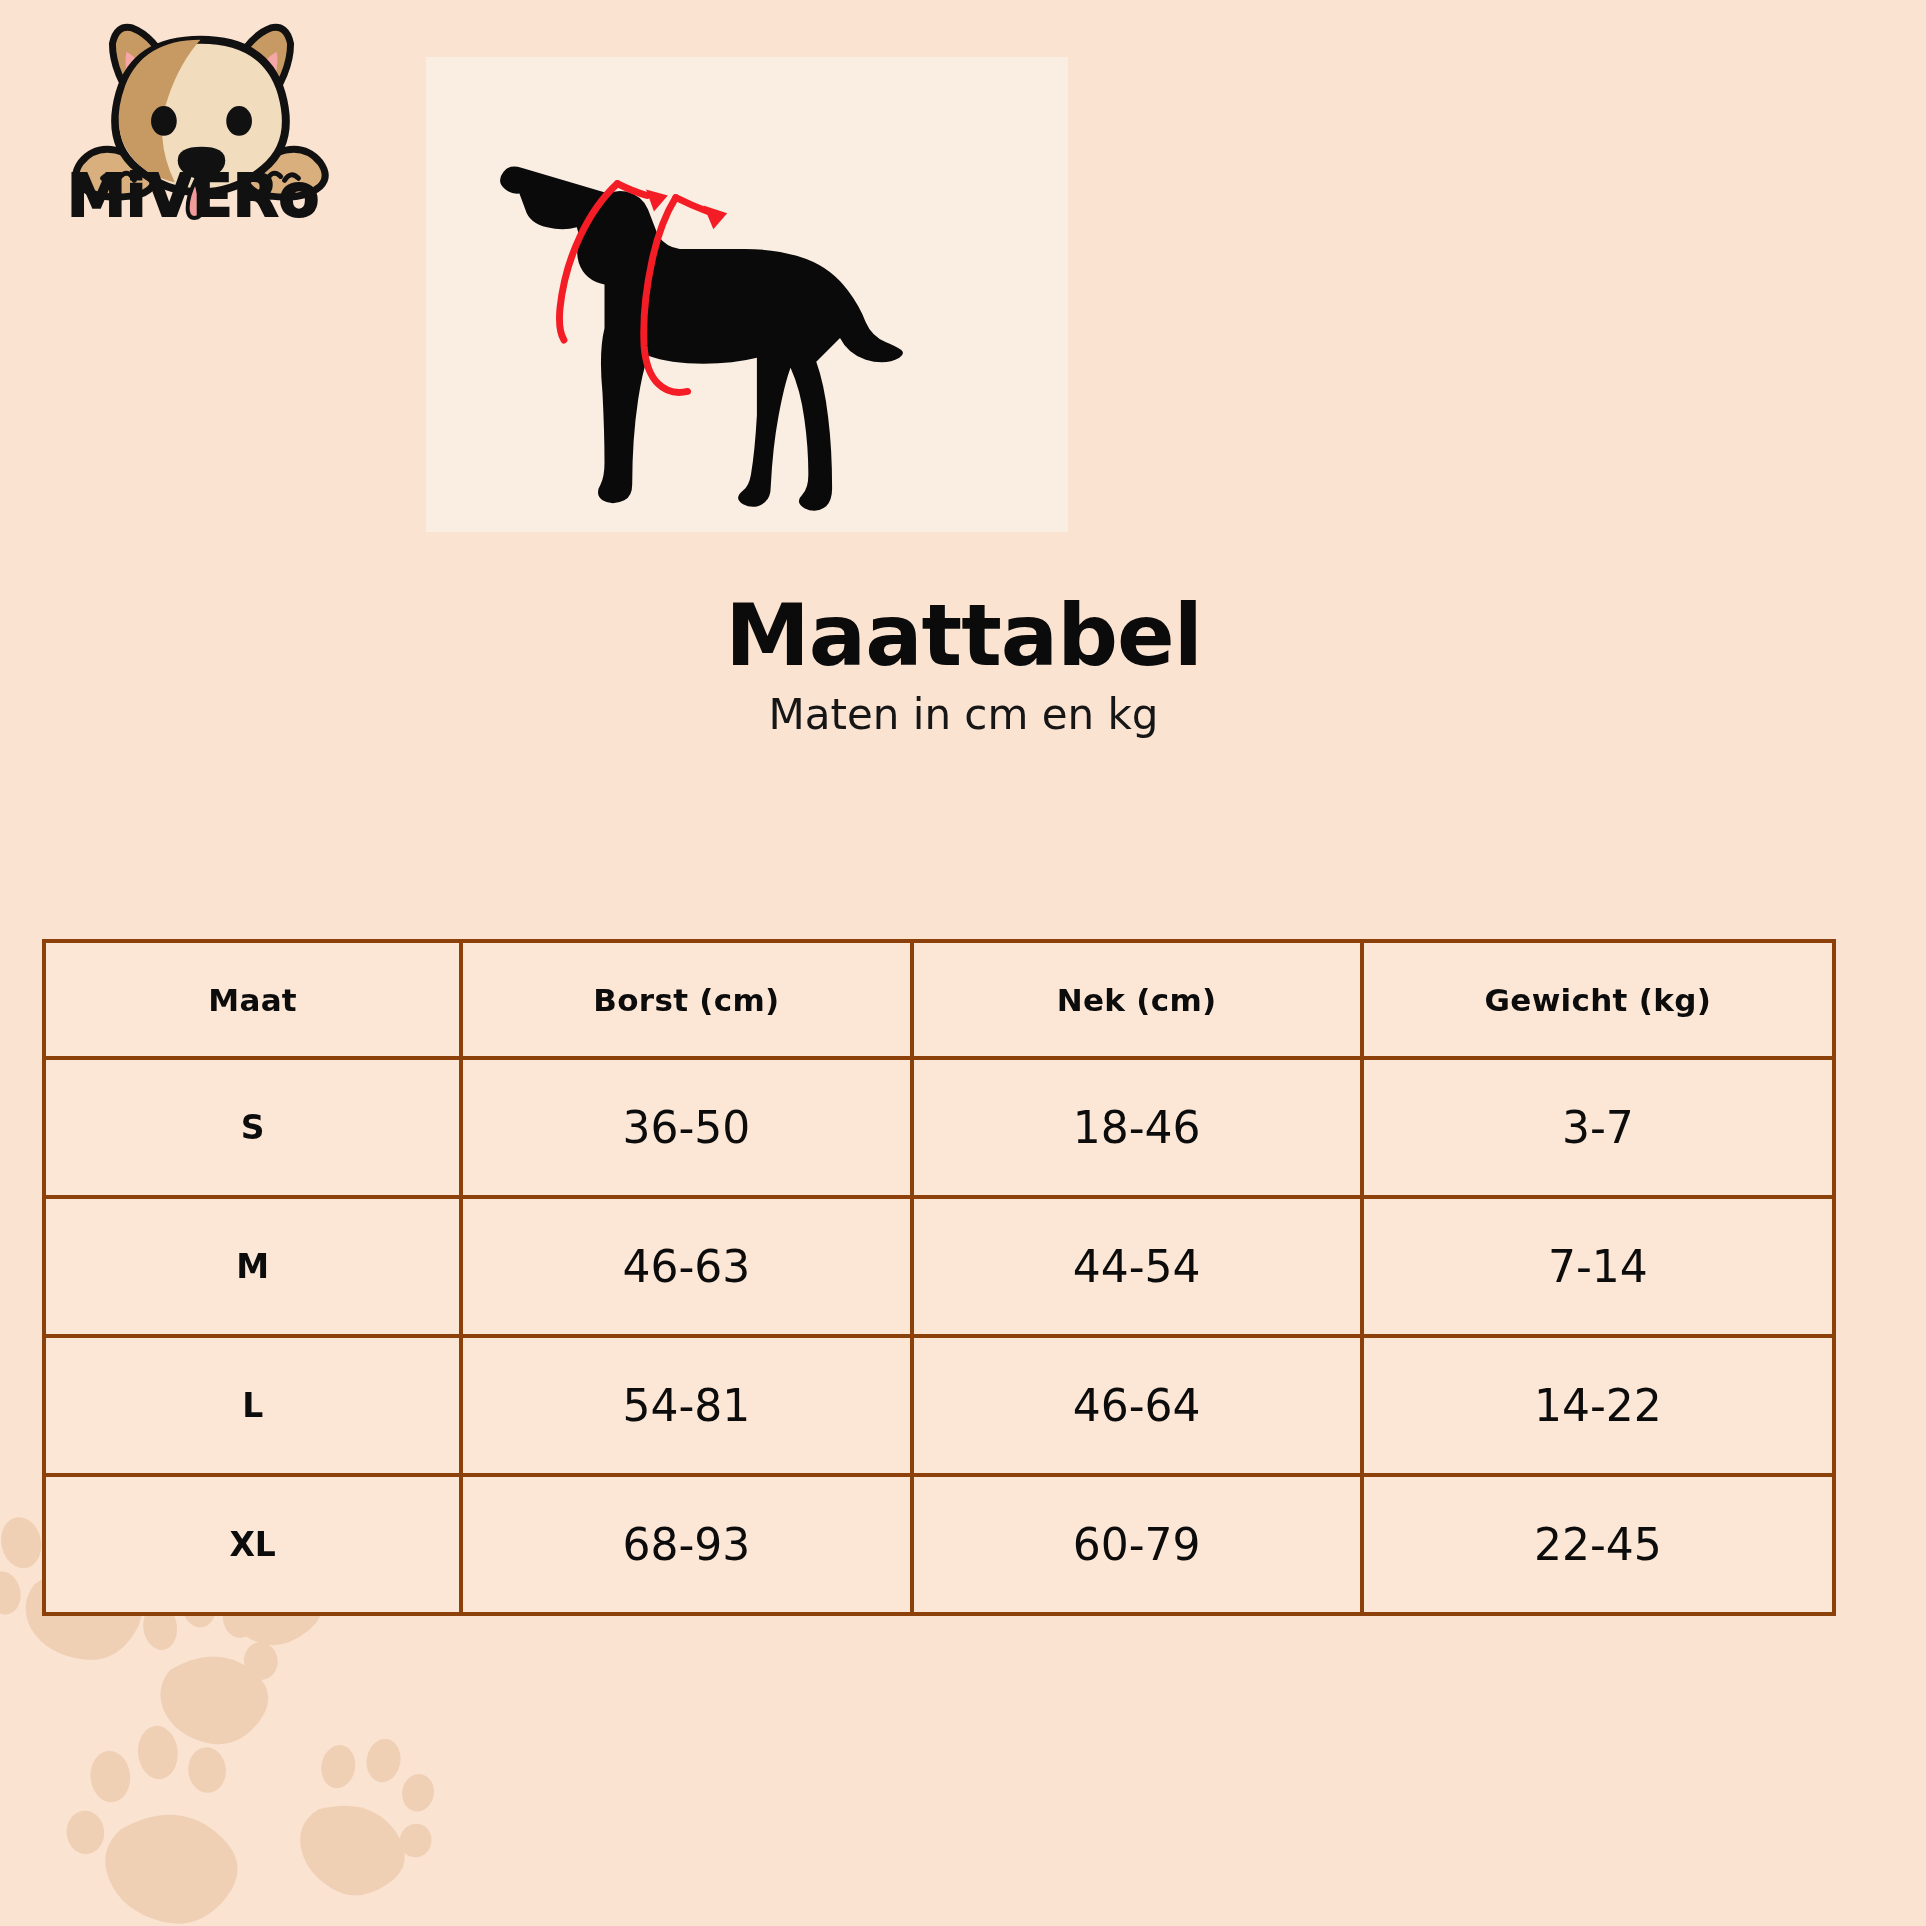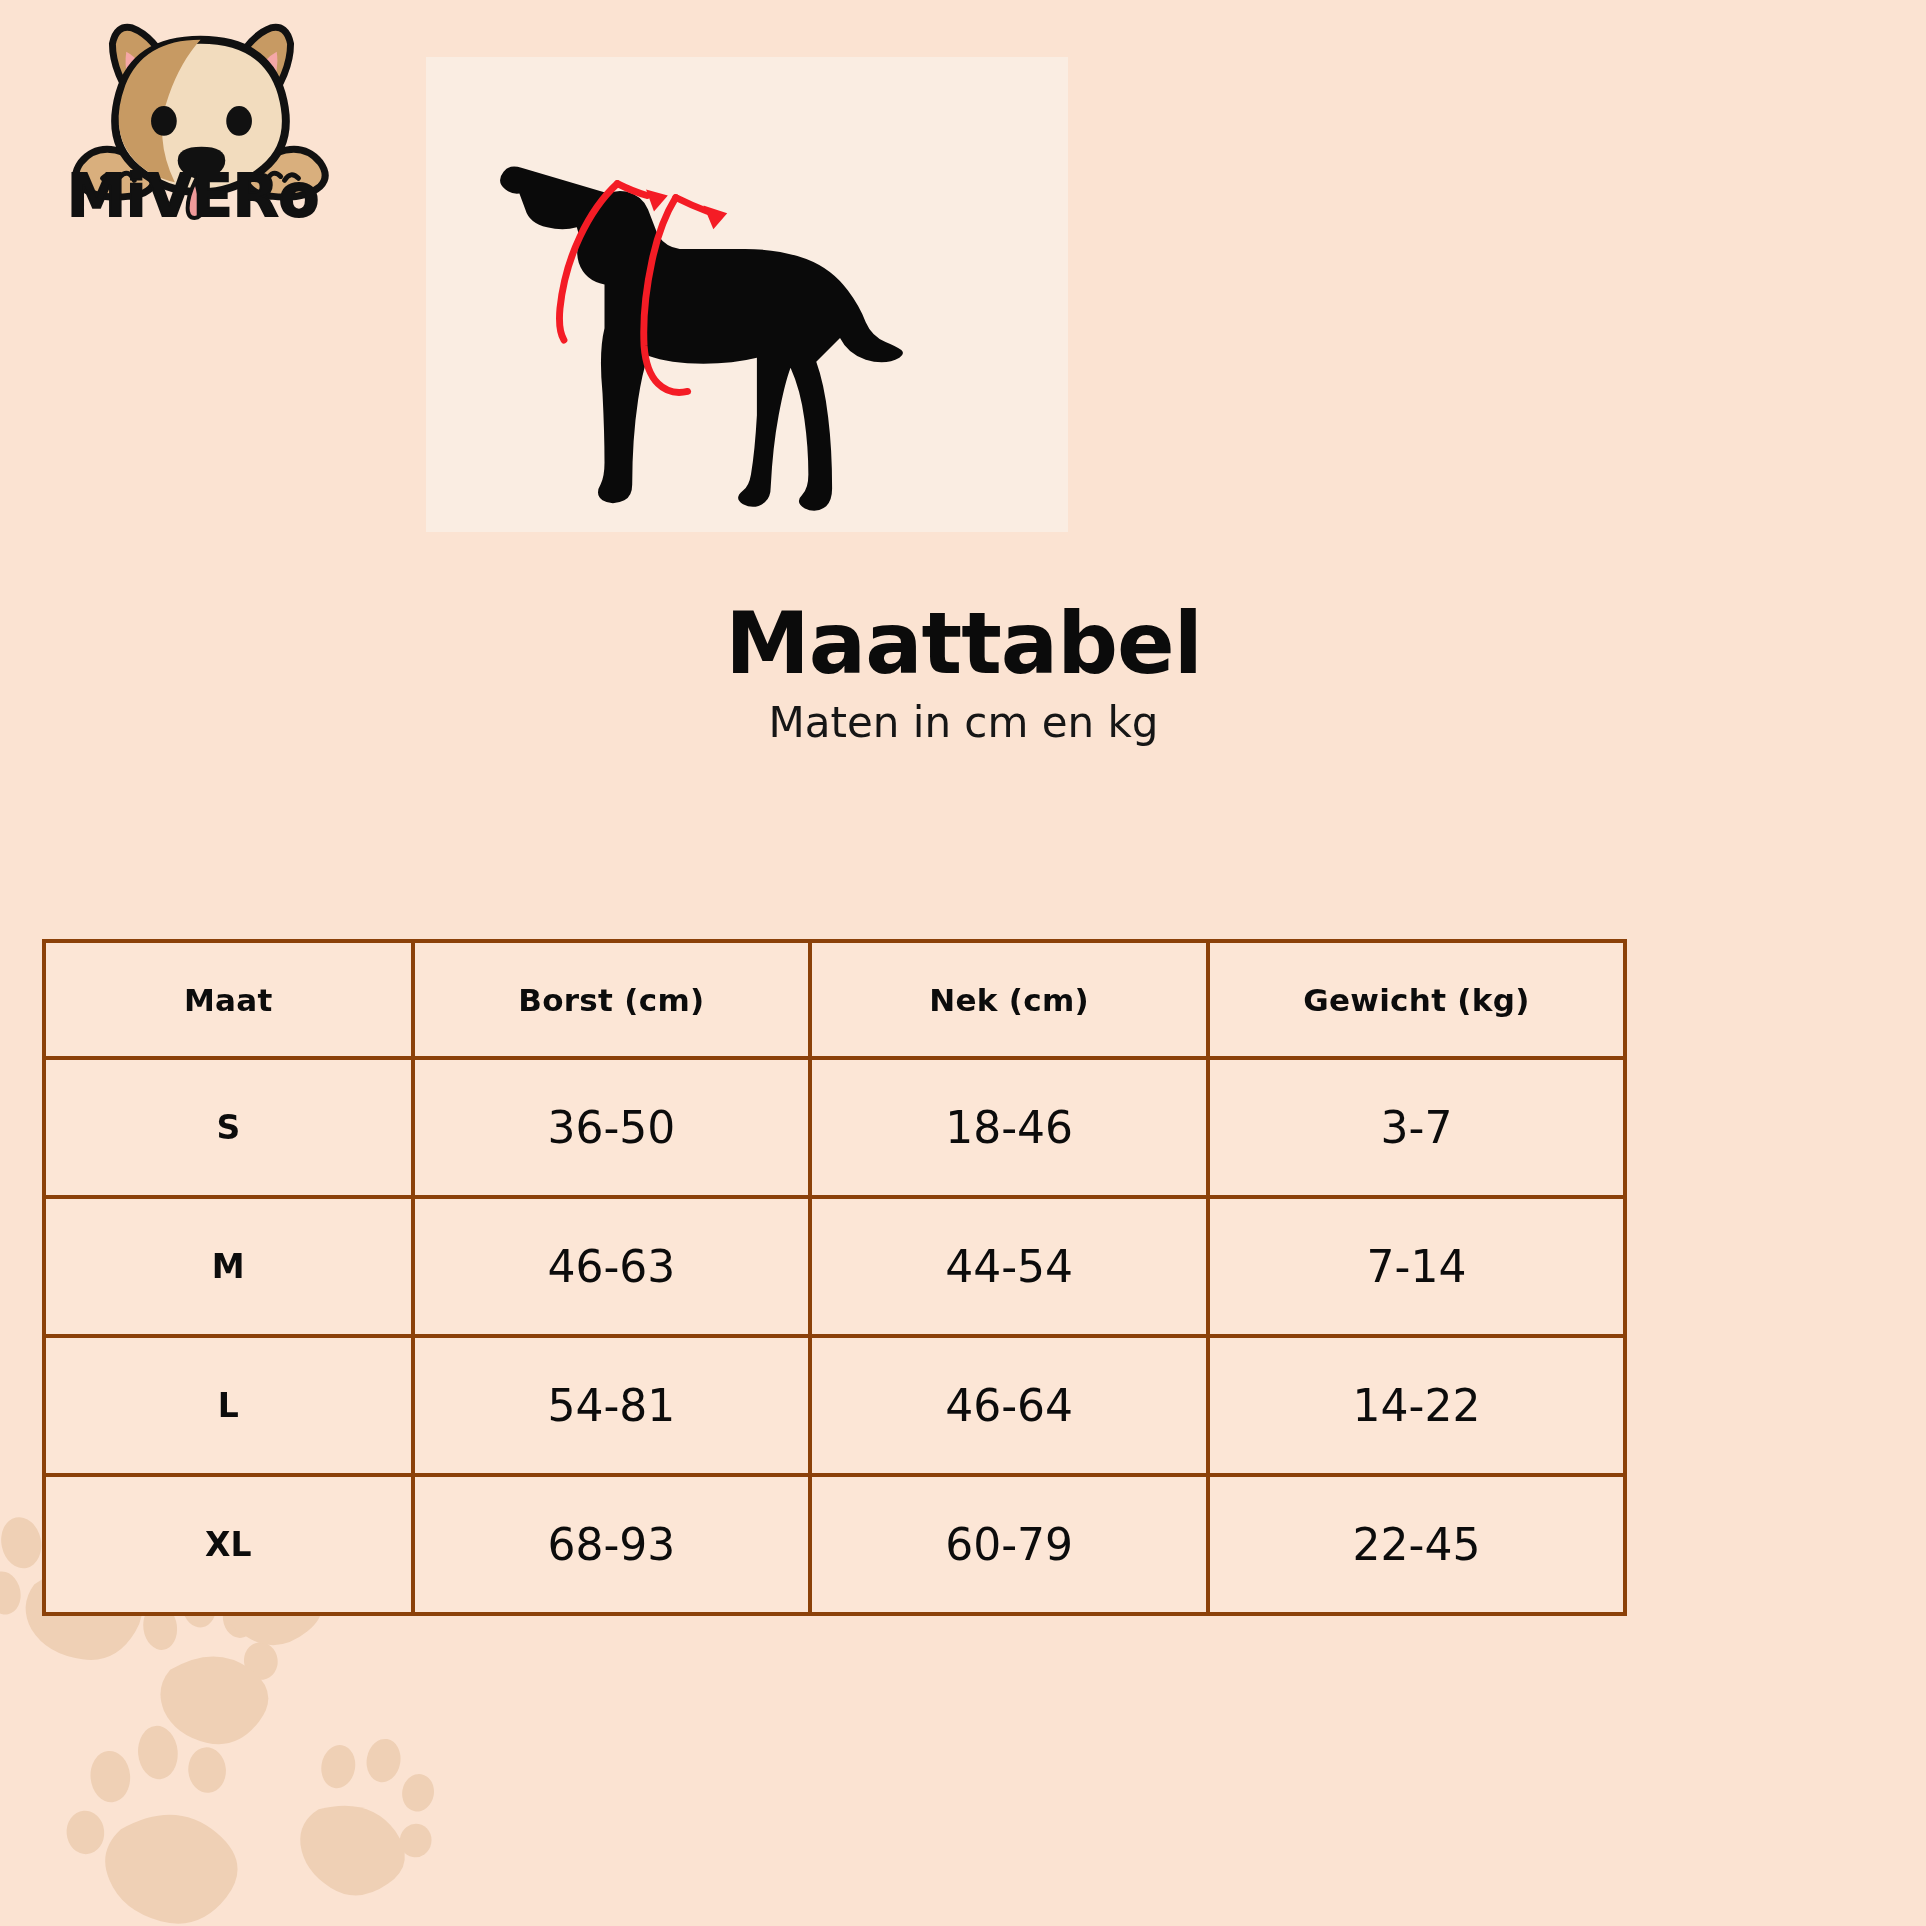--- a/index.html
+++ b/index.html
@@ -72,37 +72,37 @@
     text-align: center;
     z-index: 3;
   }
   .chart-title {
     font-family: "DejaVu Sans", sans-serif;
     font-size: 85px;
     font-weight: 700;
     color: #0B0B0B;
     letter-spacing: -1px;
     line-height: 1.08;
-    margin: 8px;
+    margin: 0;
   }
   .chart-subtitle {
     font-family: "DejaVu Sans", sans-serif;
     font-size: 42px;
     font-weight: 400;
     color: #161616;
     margin: 10px 0 16px 0;
     line-height: 1.1;
   }
 
   
   .size-table-wrap {
     position: absolute;
     left: 42px;
     top: 939px;
-    width: 1585px;
+    width: 1794px;
     z-index: 3;
   }
   table.size-table {
     width: 100%;
     border-collapse: collapse;
     table-layout: fixed;
     background: #FCE6D6;
   }
   table.size-table th,
   table.size-table td {

